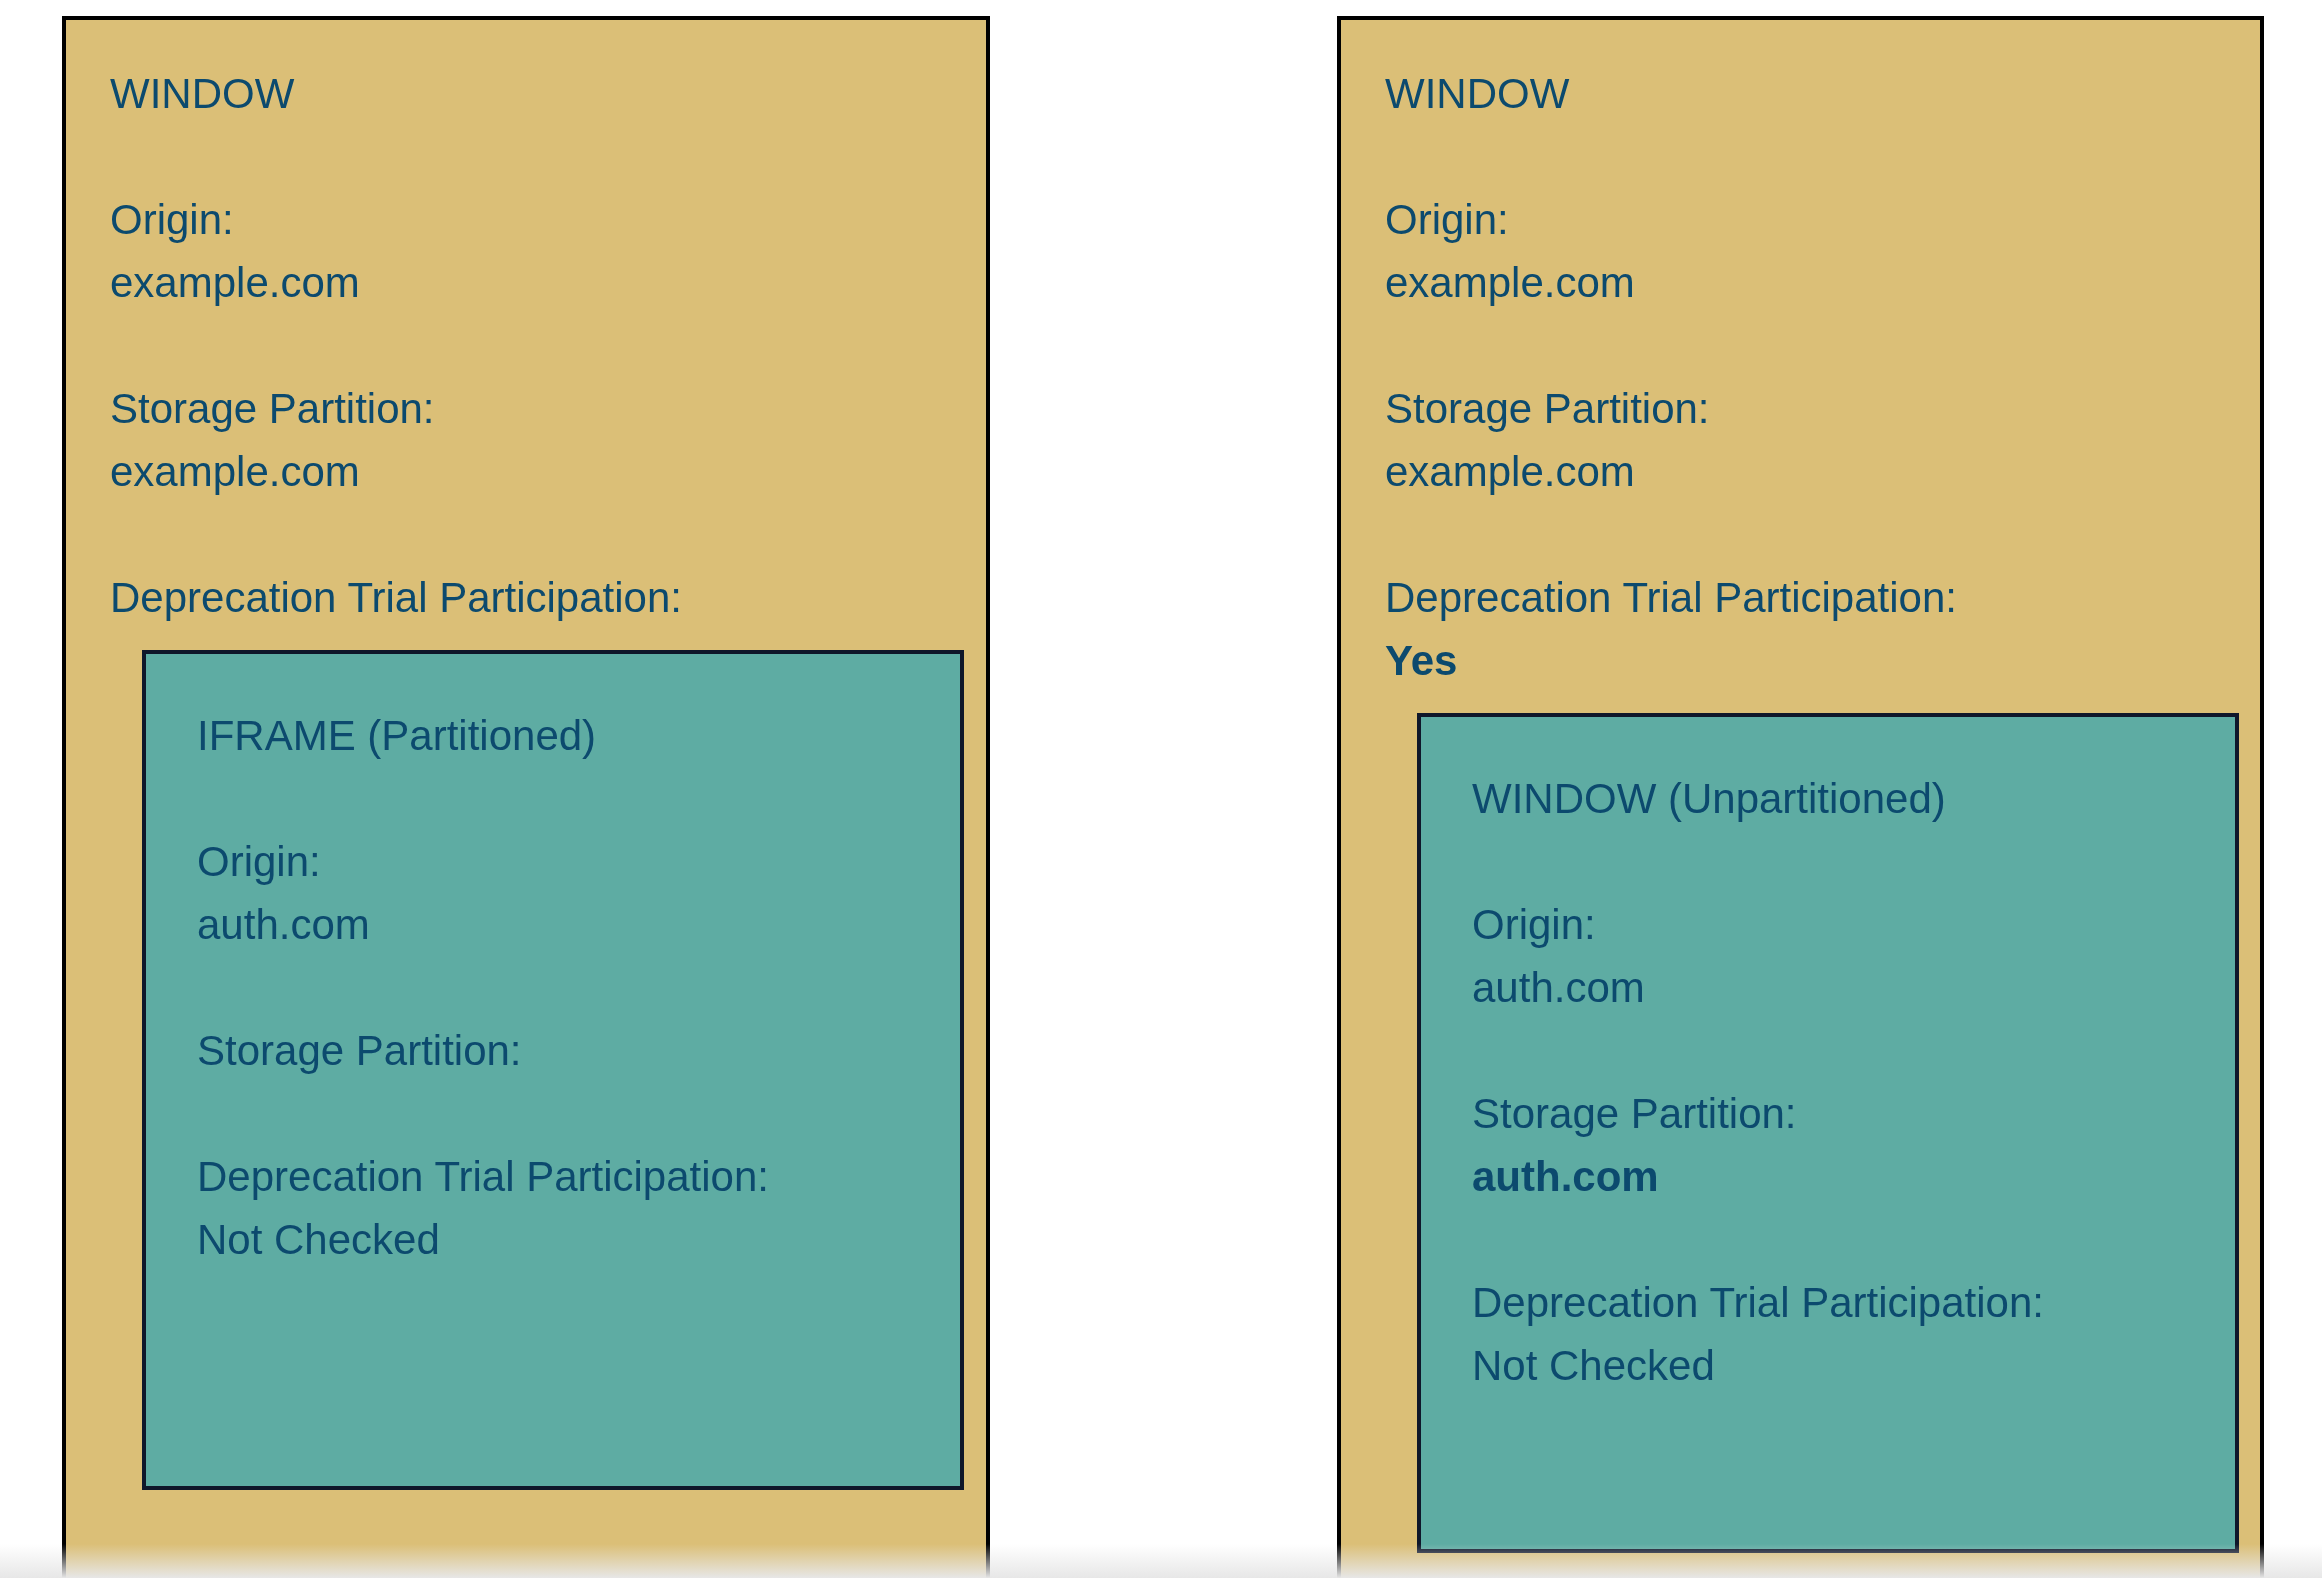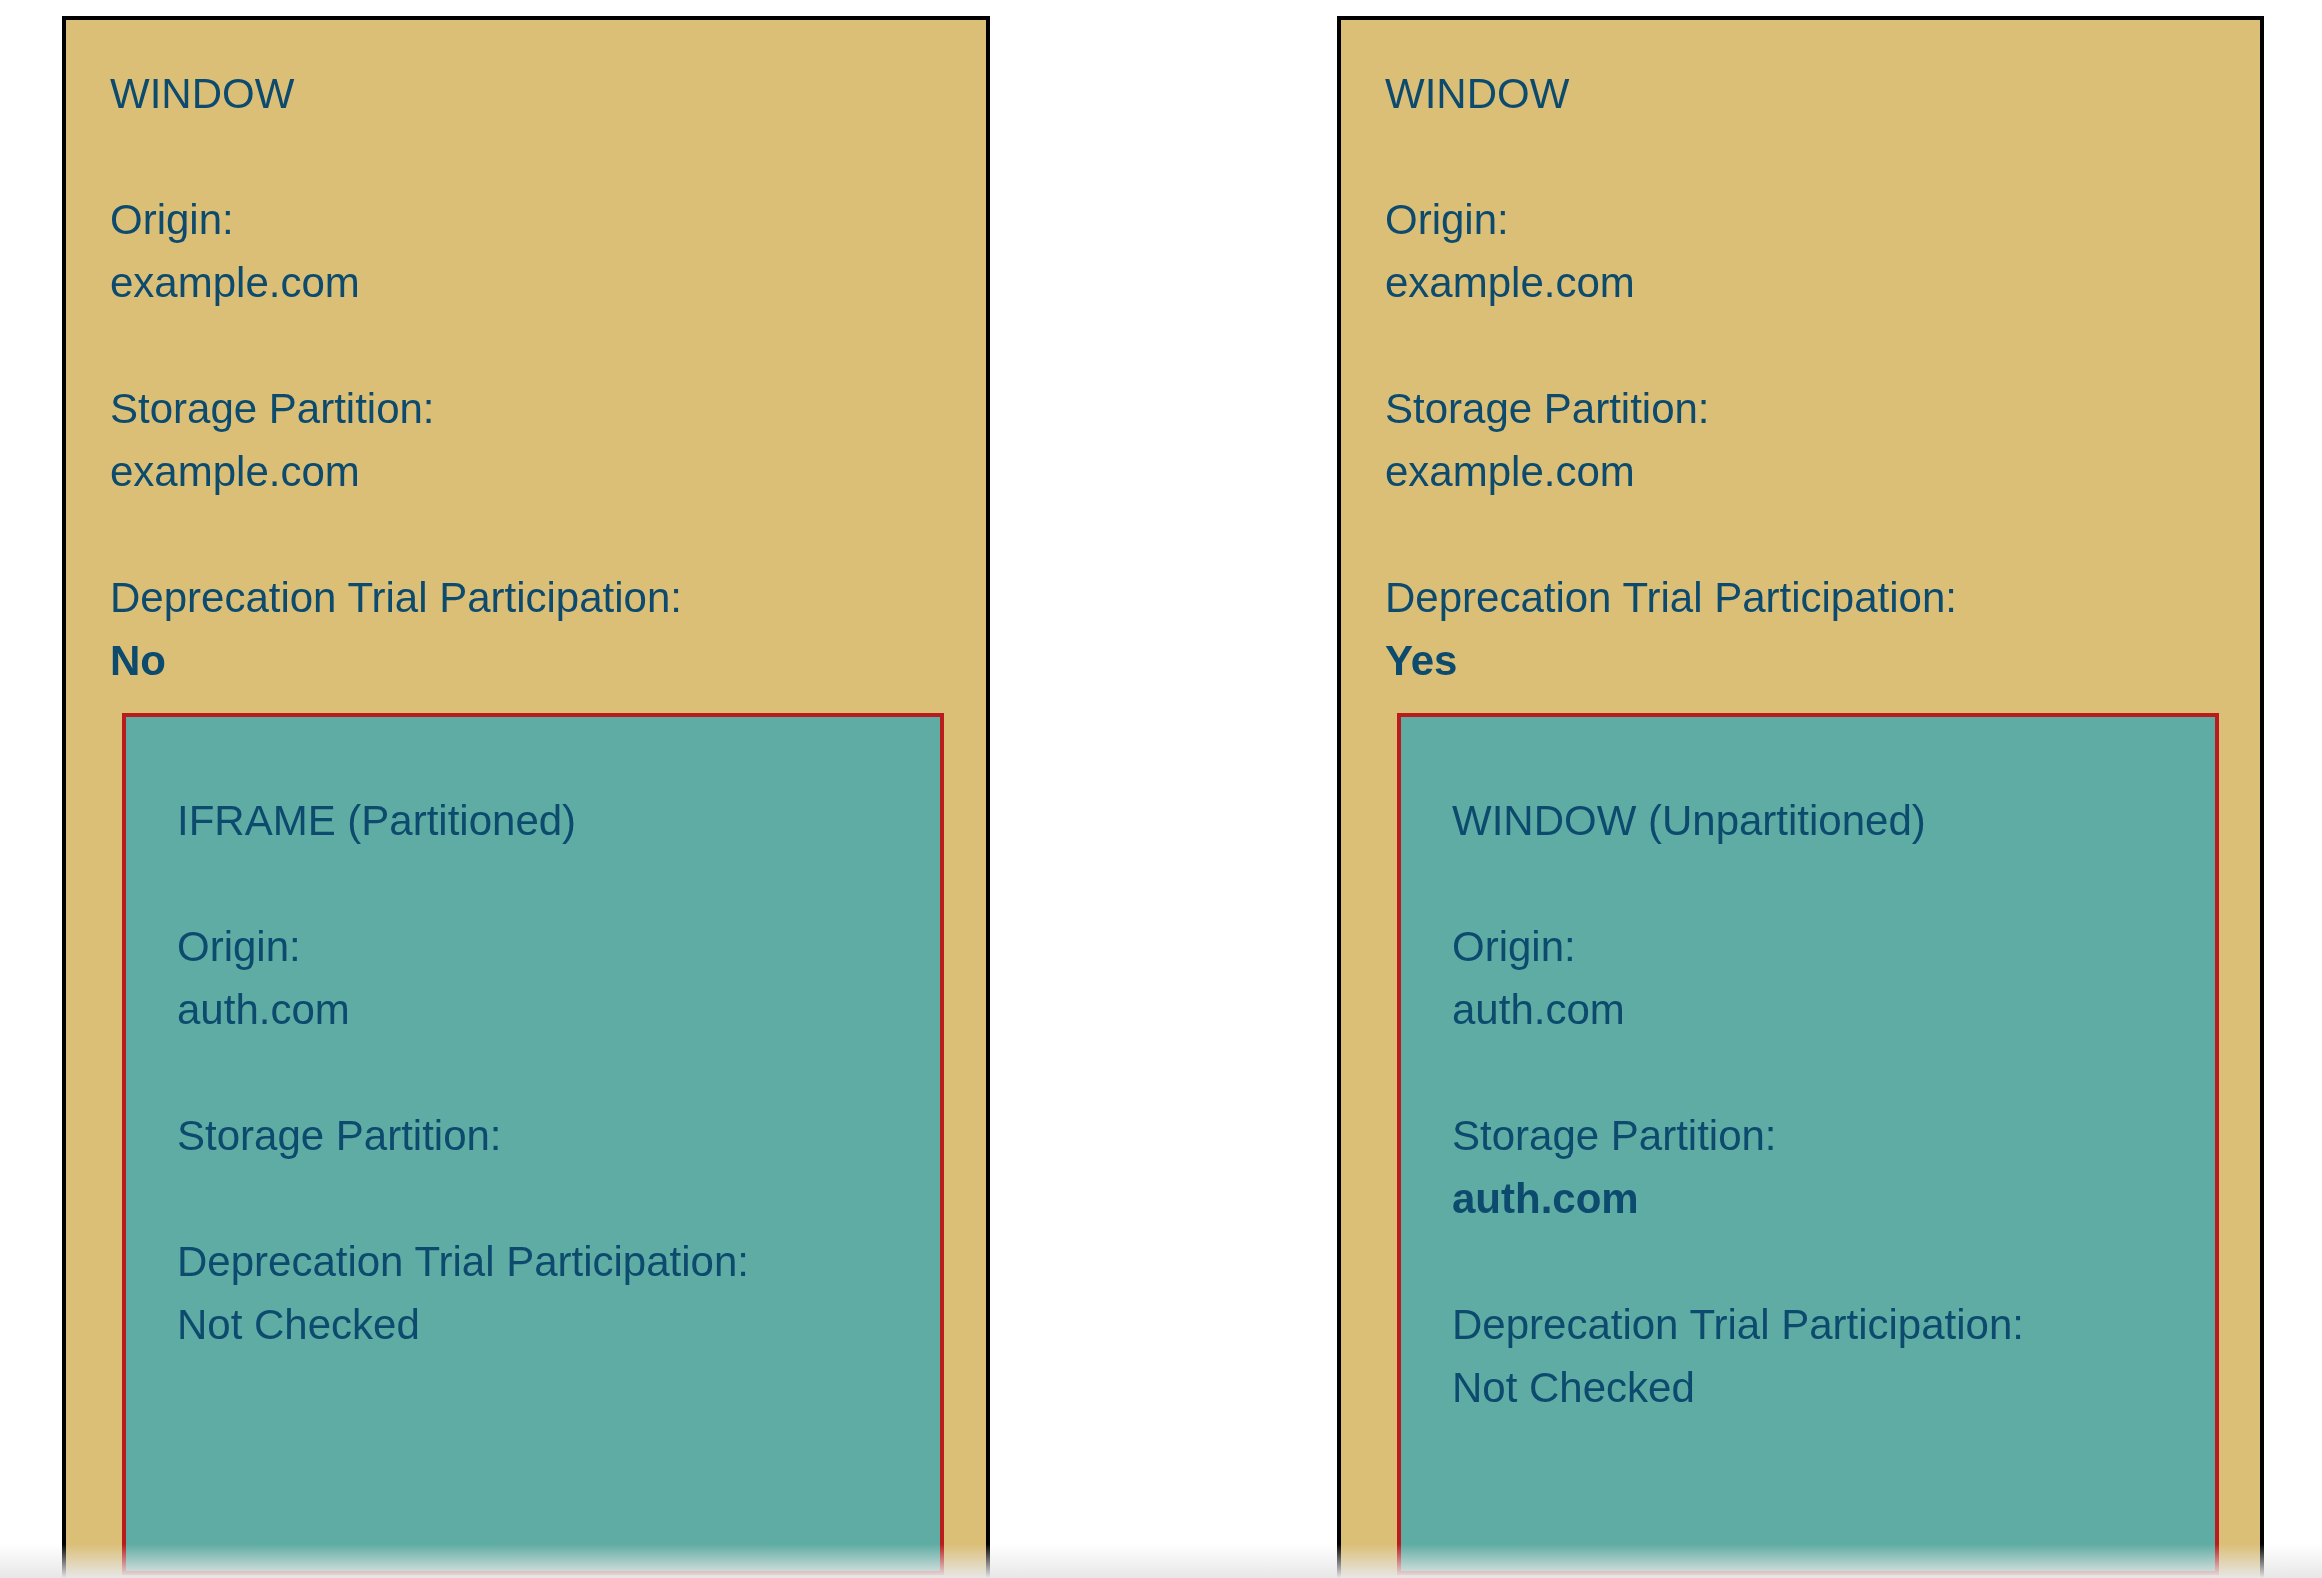--- a/index.html
+++ b/index.html
@@ -30,26 +30,26 @@
   .window-box .line {
     height: 63px;
     line-height: 63px;
     font-size: 42px;
     padding-left: 44px;
     white-space: nowrap;
   }
   .iframe-box {
     position: relative;
     margin-top: 21px;
-    margin-left: 56px;
+    margin-left: 76px;
     width: 814px;                
     height: 782px;               
     background: #5eaca3;
-    border: 4px solid #b91c1c;
-    padding: 72px 0 0 0;
+    border: 4px solid #0f172a;
+    padding: 50px 0 0 0;
     box-sizing: content-box;
     overflow: hidden;
   }
   .iframe-box .line {
     height: 63px;
     line-height: 63px;
     font-size: 42px;
     padding-left: 51px;
     white-space: nowrap;
   }
@@ -71,21 +71,20 @@
   <div class="window-box" id="window-box-left">
     <div class="line">WINDOW</div>
     <div class="line"></div>
     <div class="line">Origin:</div>
     <div class="line">example.com</div>
     <div class="line"></div>
     <div class="line">Storage Partition:</div>
     <div class="line">example.com</div>
     <div class="line"></div>
     <div class="line">Deprecation Trial Participation:</div>
-    <div class="line bold">No</div>
 
     <div class="iframe-box">
       <div class="line">IFRAME (Partitioned)</div>
       <div class="line"></div>
       <div class="line">Origin:</div>
       <div class="line">auth.com</div>
       <div class="line"></div>
       <div class="line">Storage Partition:</div>
       <div class="line"></div>
       <div class="line">Deprecation Trial Participation:</div>

